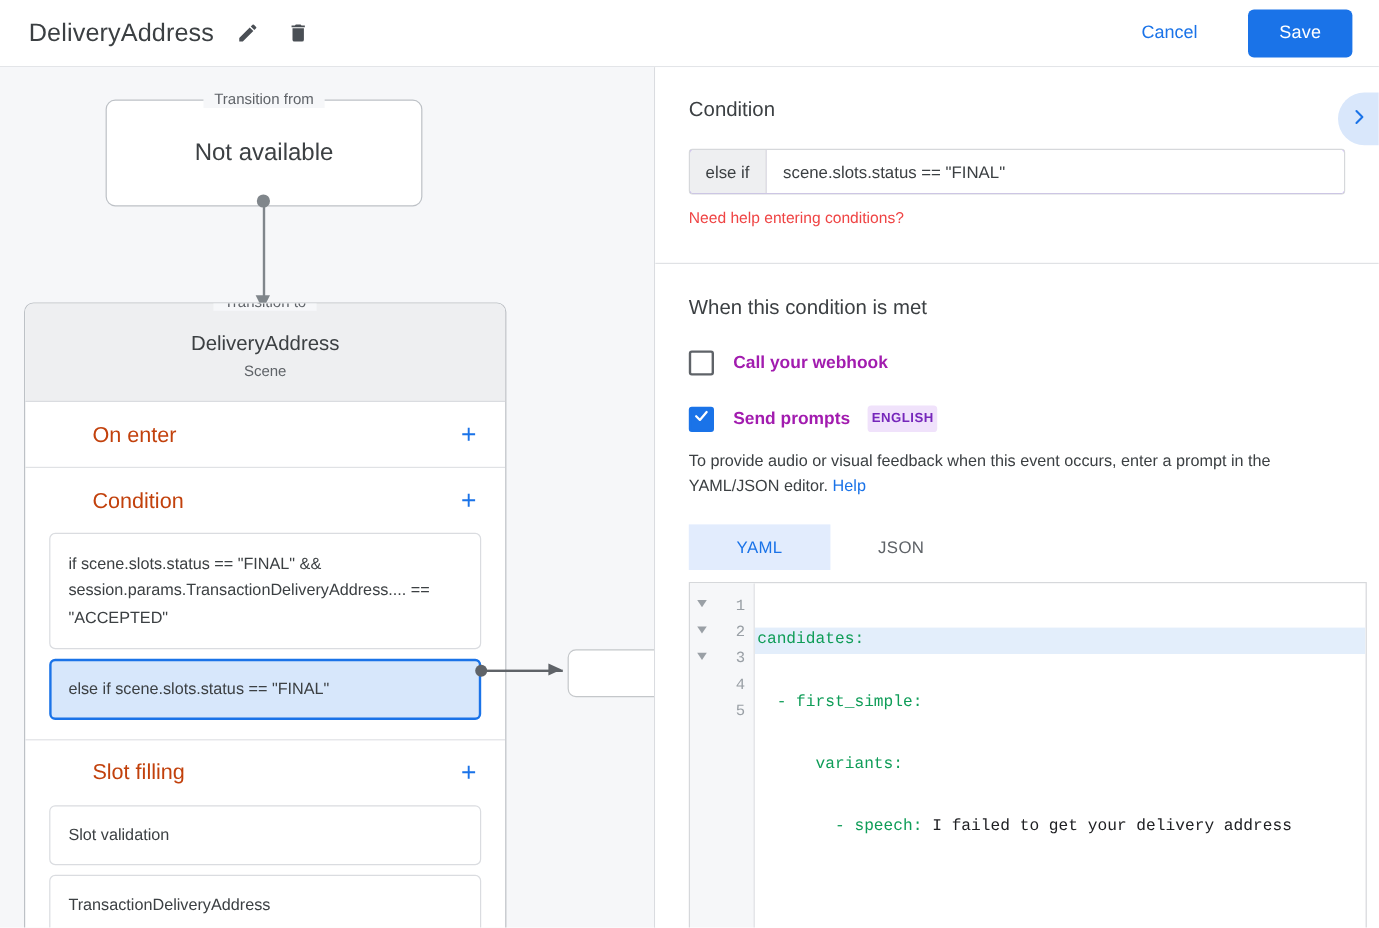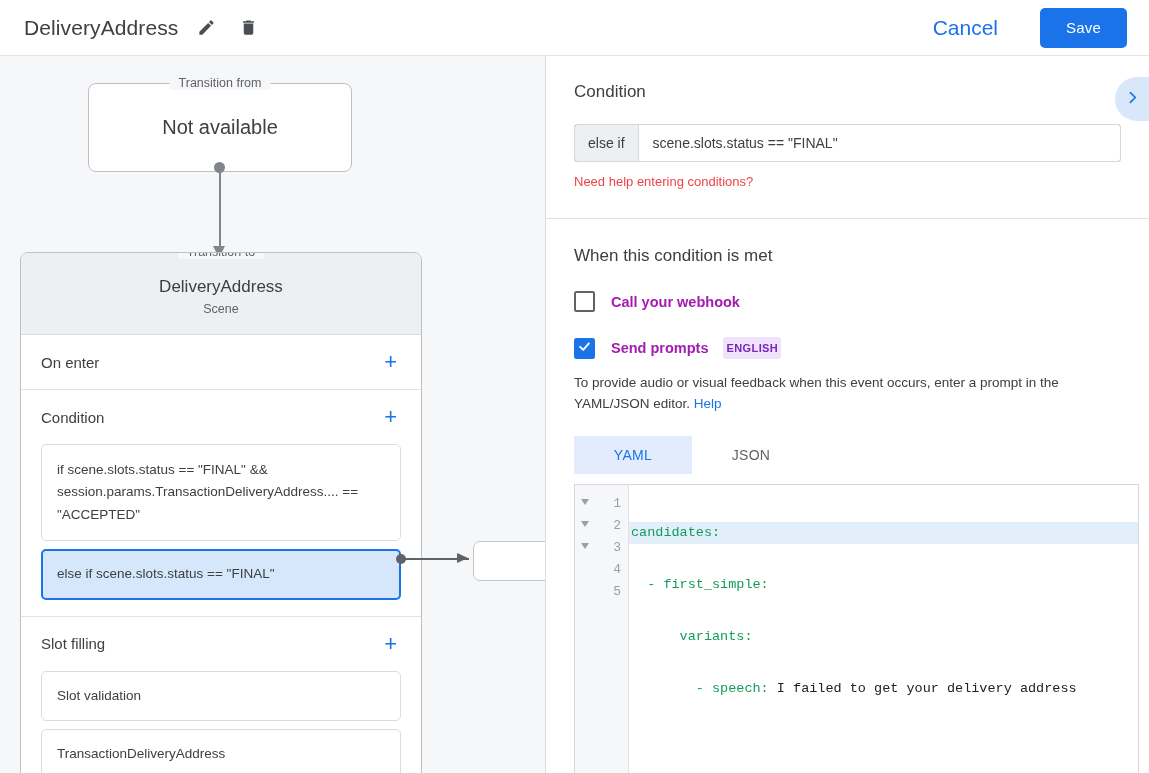--- a/index.html
+++ b/index.html
@@ -25,21 +25,21 @@
   }
   .icon-btn {
     width: 28px; height: 28px; margin-left: 14px;
     display: flex; align-items: center; justify-content: center;
     border-radius: 50%; cursor: pointer; background: transparent;
     border: none; flex: none;
   }
   .icon-btn svg { display: block; }
   .topbar-spacer { flex: 1; }
   .cancel-btn {
-    font-size: 21px; color: #1a73e8; font-weight: 500;
+    font-size: 15px; color: #1a73e8; font-weight: 500;
     background: none; border: none; cursor: pointer;
     padding: 8px 14px; border-radius: 4px;
     font-family: "Liberation Sans", sans-serif;
   }
   .save-btn {
     background: #1a73e8; color: #fff; border: none;
     font-size: 15px; font-weight: 500; letter-spacing: .2px;
     padding: 0 26px; height: 40px; border-radius: 5px;
     margin-left: 28px; margin-right: 22px; cursor: pointer;
     font-family: "Liberation Sans", sans-serif;
@@ -116,21 +116,21 @@
   }
   .scene-head-title { font-size: 17px; color: #3c4043; }
   .scene-head-sub { font-size: 12.5px; color: #5f6368; margin-top: 5px; }
 
   .sec { padding: 0 20px 16px; border-bottom: 1px solid #e0e2e5; }
   .sec:last-child { border-bottom: none; }
   .sec-header {
     display: flex; align-items: center; justify-content: space-between;
     height: 54px;
   }
-  .sec-title { font-size: 15px; color: #404040; }
+  .sec-title { font-size: 18px; color: #c2410c; margin-left: 36px; }
   .plus-btn {
     color: #1a73e8; font-size: 22px; line-height: 1;
     background: none; border: none; cursor: pointer; padding: 2px 4px;
     font-family: "Liberation Sans", sans-serif;
   }
   .sec.collapsed .sec-header { height: 54px; }
   .sec.collapsed { padding-bottom: 0; }
 
   .chip {
     border: 1px solid #dadce0; border-radius: 5px;

